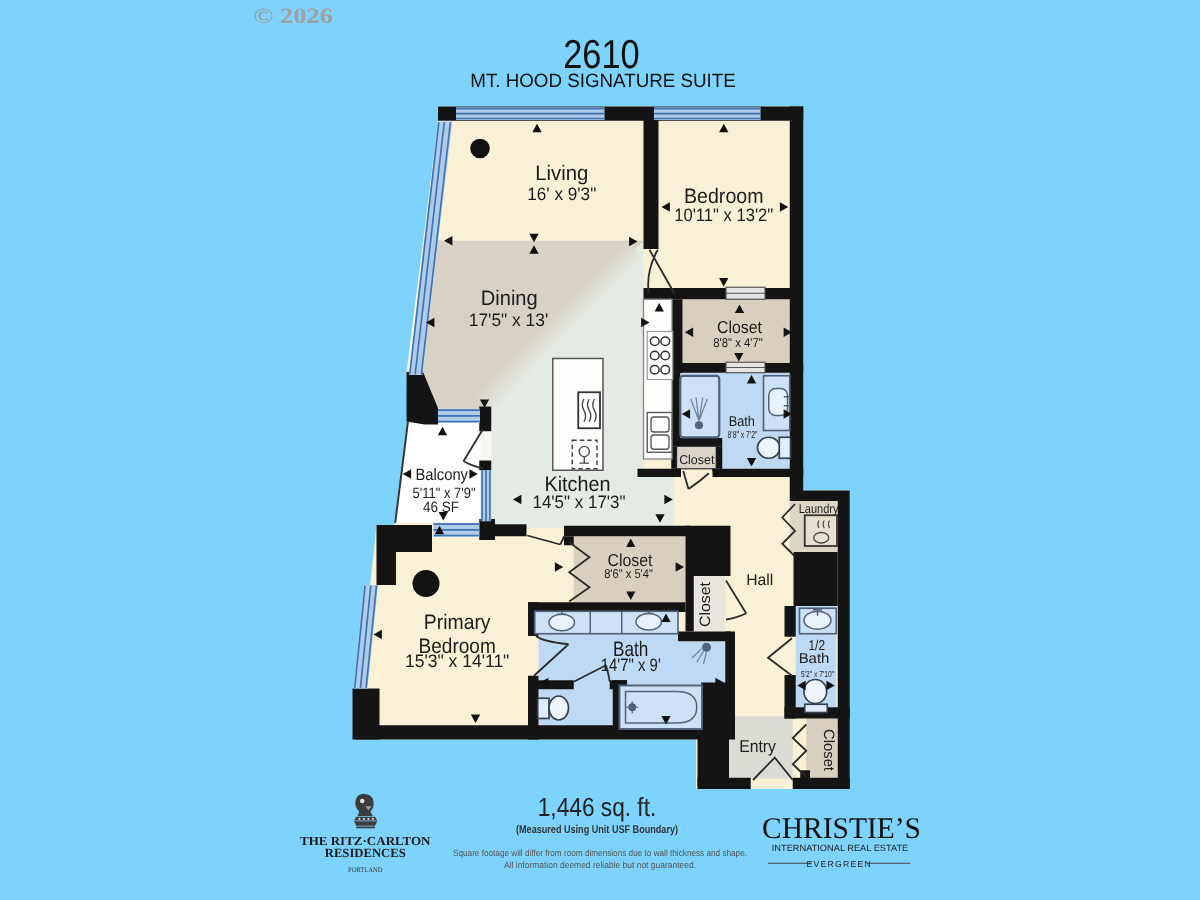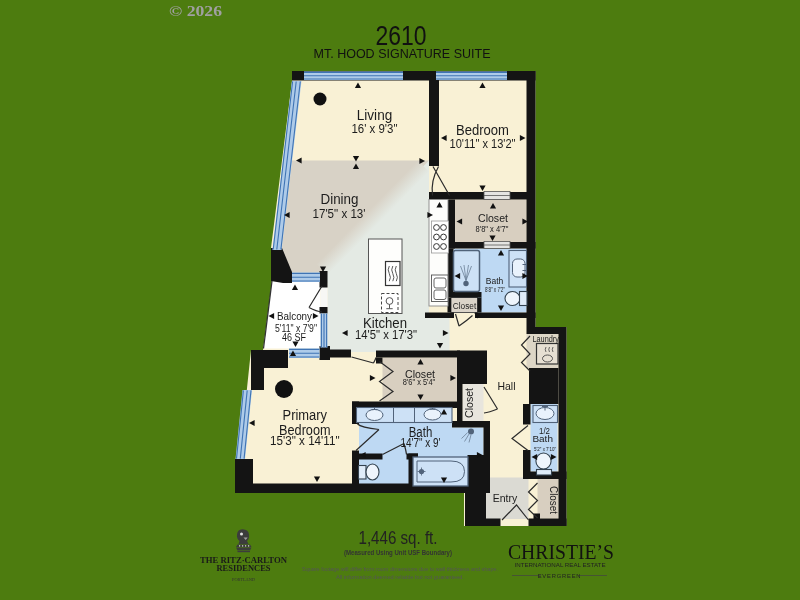--- a/index.html
+++ b/index.html
@@ -1,16 +1,16 @@
 <!DOCTYPE html>
 <html><head>
 <meta charset="utf-8">
 <style>
 html,body{margin:0;padding:0;background:#fff;}
-#page{position:relative;width:800px;height:600px;background:#4d7c0f;overflow:hidden;
+#page{position:relative;width:800px;height:600px;background:#7dd3fc;overflow:hidden;
 font-family:"Liberation Sans", sans-serif;}
 svg{display:block;}
 </style>
 </head>
 <body>
 <div id="page">
 <svg width="800" height="600" viewBox="0 0 800 600">
 <defs>
 <path id="tu" d="M0,0 L-3.1,5.6 L3.1,5.6 Z" fill="#111"></path>
 <path id="td" d="M0,0 L-3.1,-5.6 L3.1,-5.6 Z" fill="#111"></path>

